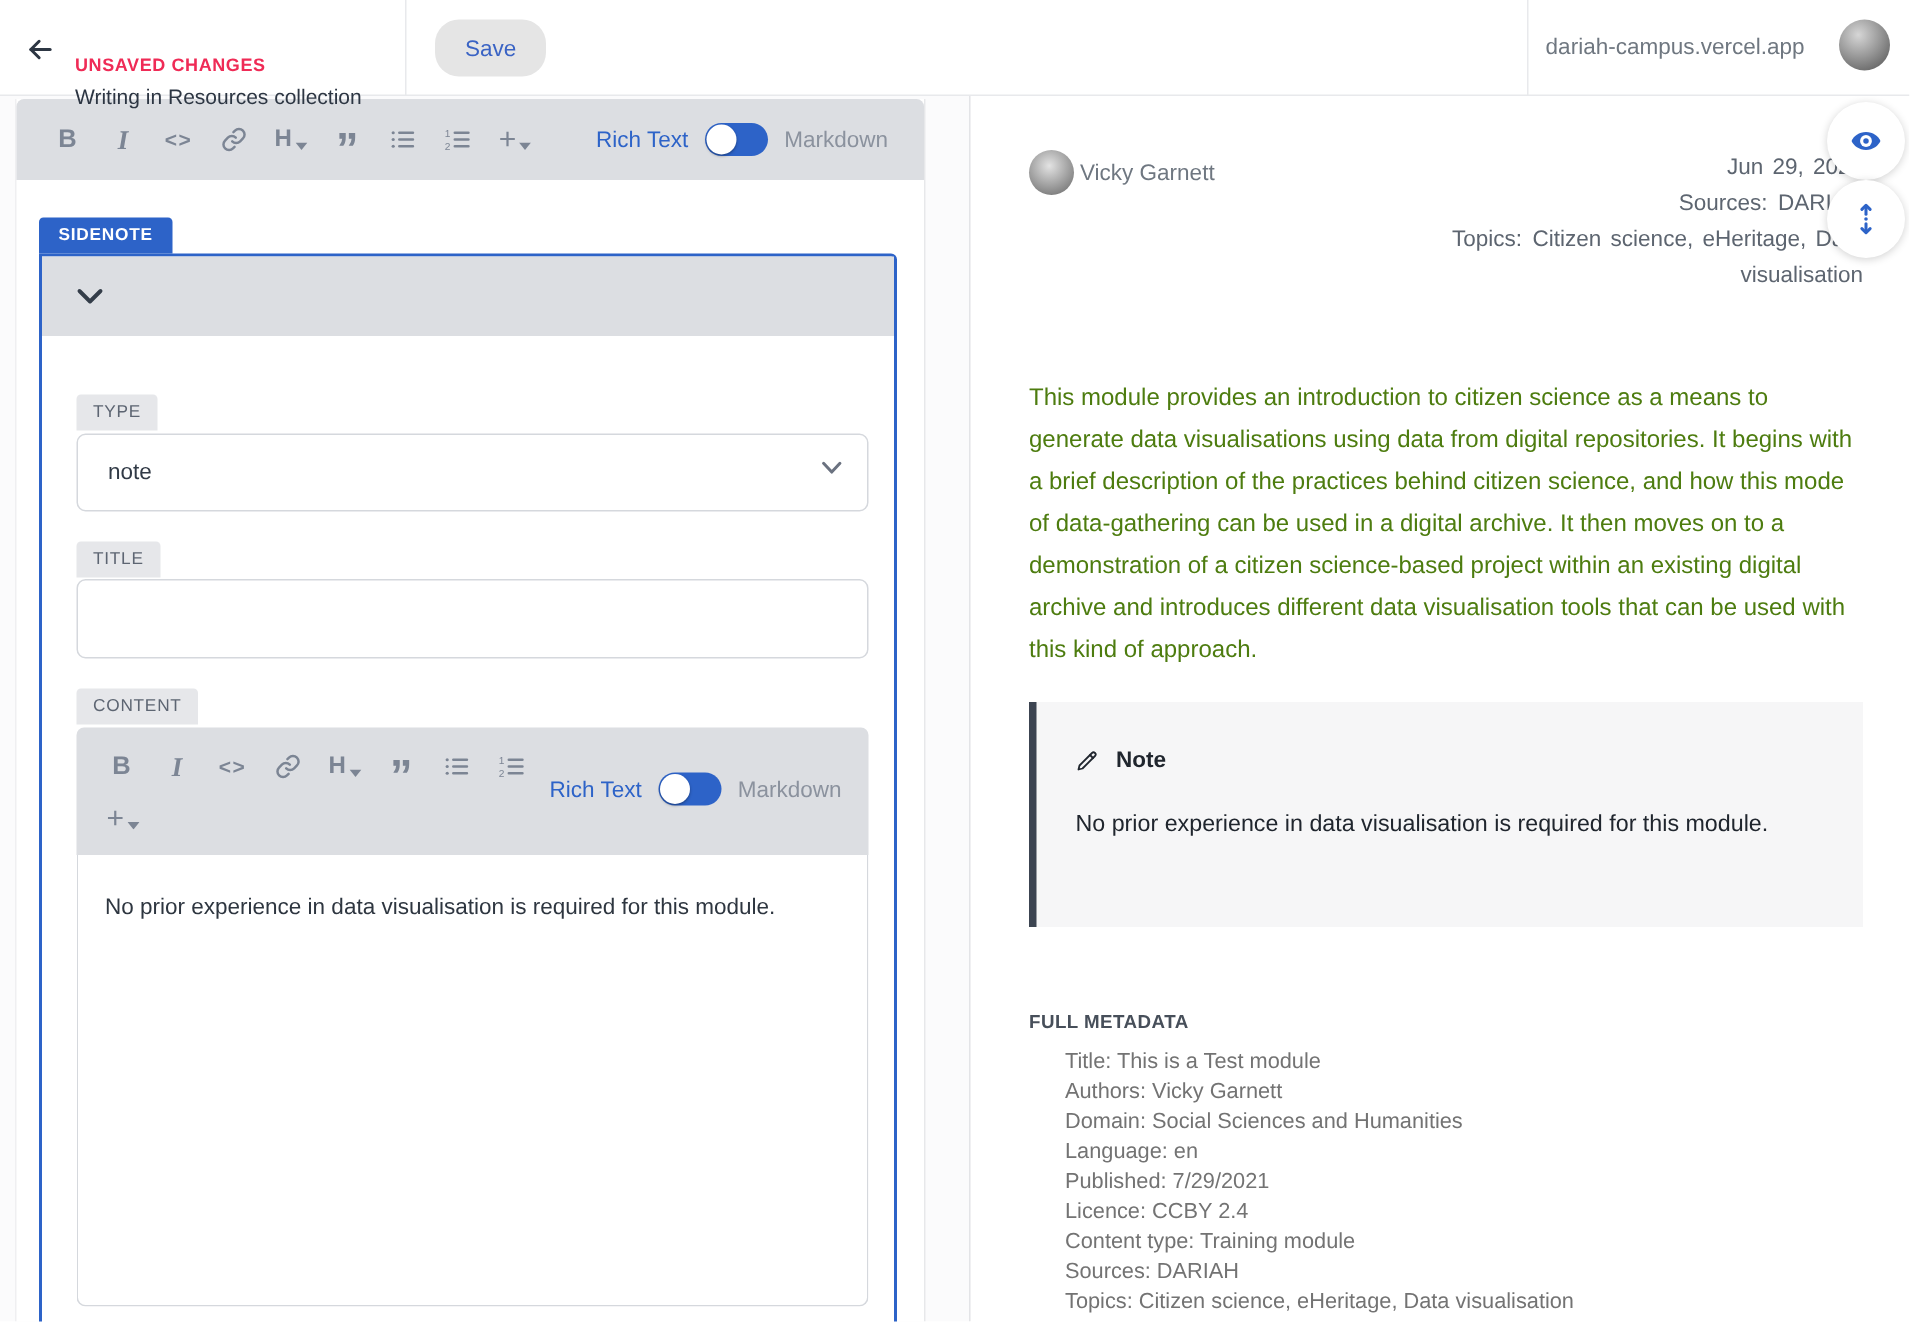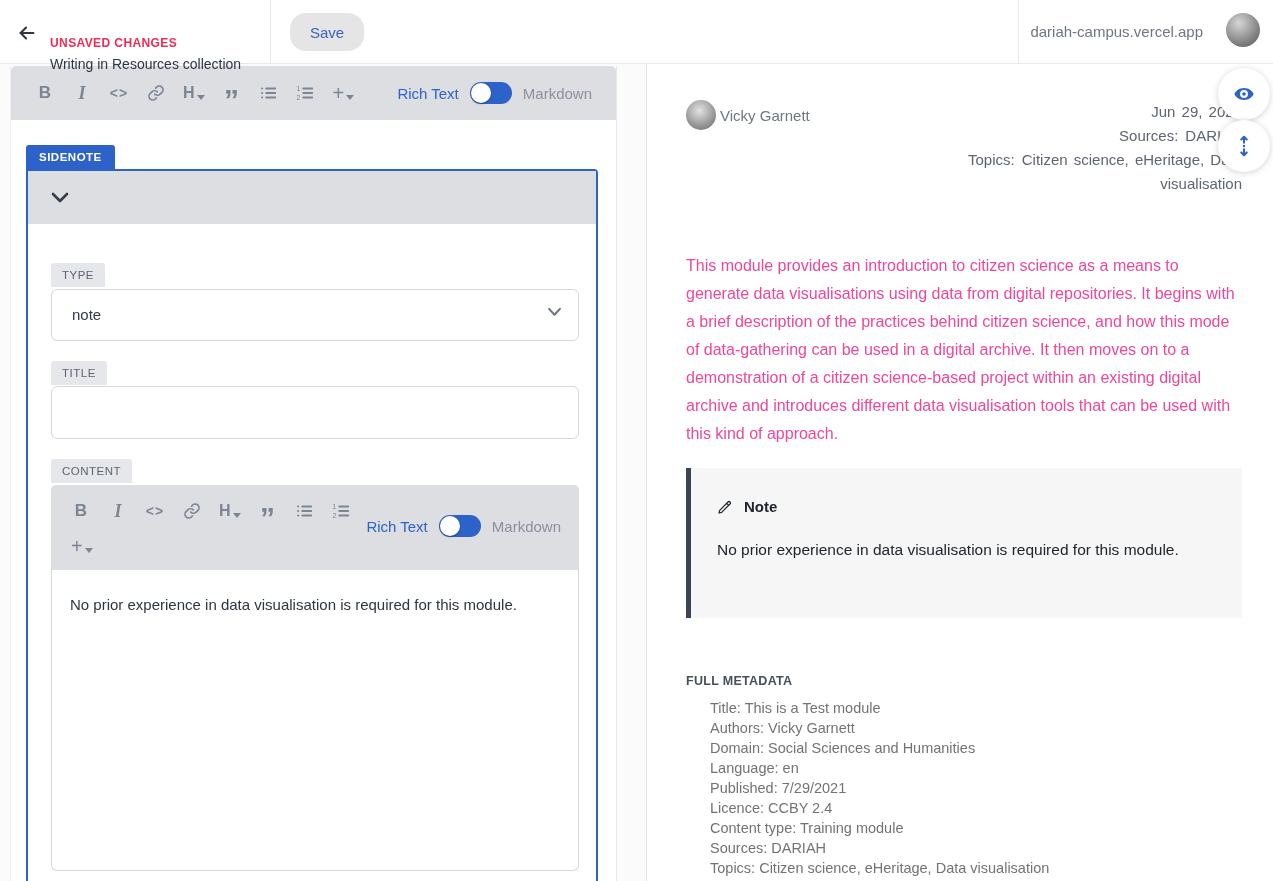--- a/index.html
+++ b/index.html
@@ -88,21 +88,21 @@
   
   .preview { position:absolute; left:648px; top:64px; right:0; bottom:0; background:#fff; overflow:hidden; }
   .pcontent { position:absolute; left:38px; right:31px; top:0; }
   .p-header { margin-top:36px; display:flex; justify-content:space-between; align-items:flex-start; }
   .p-author { display:flex; align-items:center; gap:4px; }
   .p-avatar { width:30px; height:30px; border-radius:50%;
               background:radial-gradient(circle at 45% 35%, #e3e3e3 0%, #a3a3a3 50%, #636363 100%); }
   .p-author-name { font-size:15px; color:#6f7781; }
   .p-meta { width:345px; text-align:right; font-size:15px; line-height:24px; color:#5d6570; word-spacing:2px; }
   .p-meta .m-label { margin-right:7px; }
-  .p-body { margin-top:56px; font-size:16px; line-height:28px; color:#ec4899; }
+  .p-body { margin-top:56px; font-size:16px; line-height:28px; color:#4d7c0f; }
 
   .p-note { margin-top:20px; min-height:150px; background:#f6f6f7; border-left:5px solid #3c4451;
             padding:30px 26px 0 26px; }
   .p-note-title { display:flex; align-items:center; gap:11px; font-size:15px; font-weight:bold; color:#20262e; }
   .p-note-body { margin-top:24px; font-size:15.5px; color:#20262e; line-height:22px; }
 
   .p-metadata { margin-top:56px; }
   .p-md-heading { font-size:12.5px; font-weight:bold; color:#474f5a; letter-spacing:.3px; }
   .p-md-rows { margin-top:10px; }
   .p-md-row { font-size:14.5px; line-height:20px; color:#737373;margin-left:24px; }

